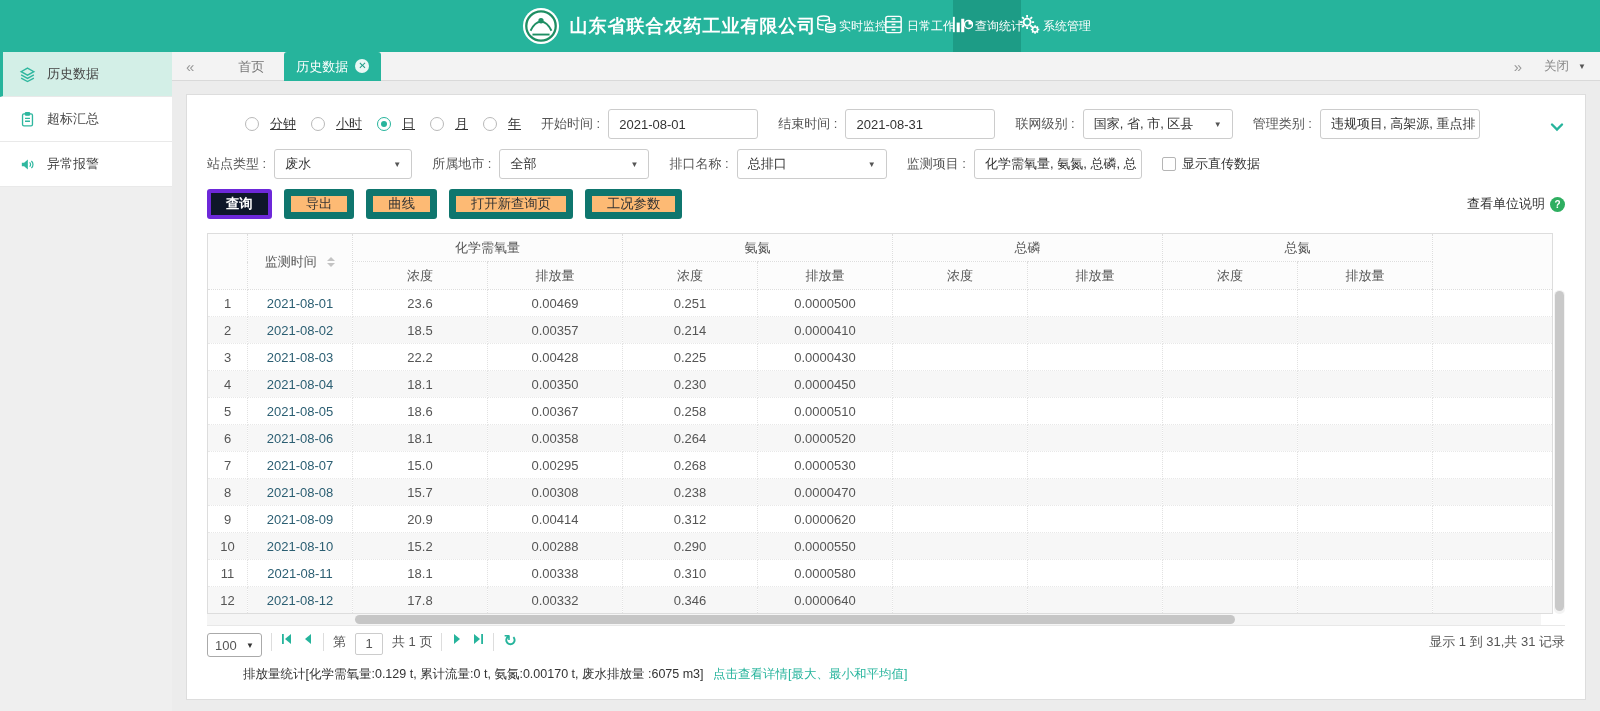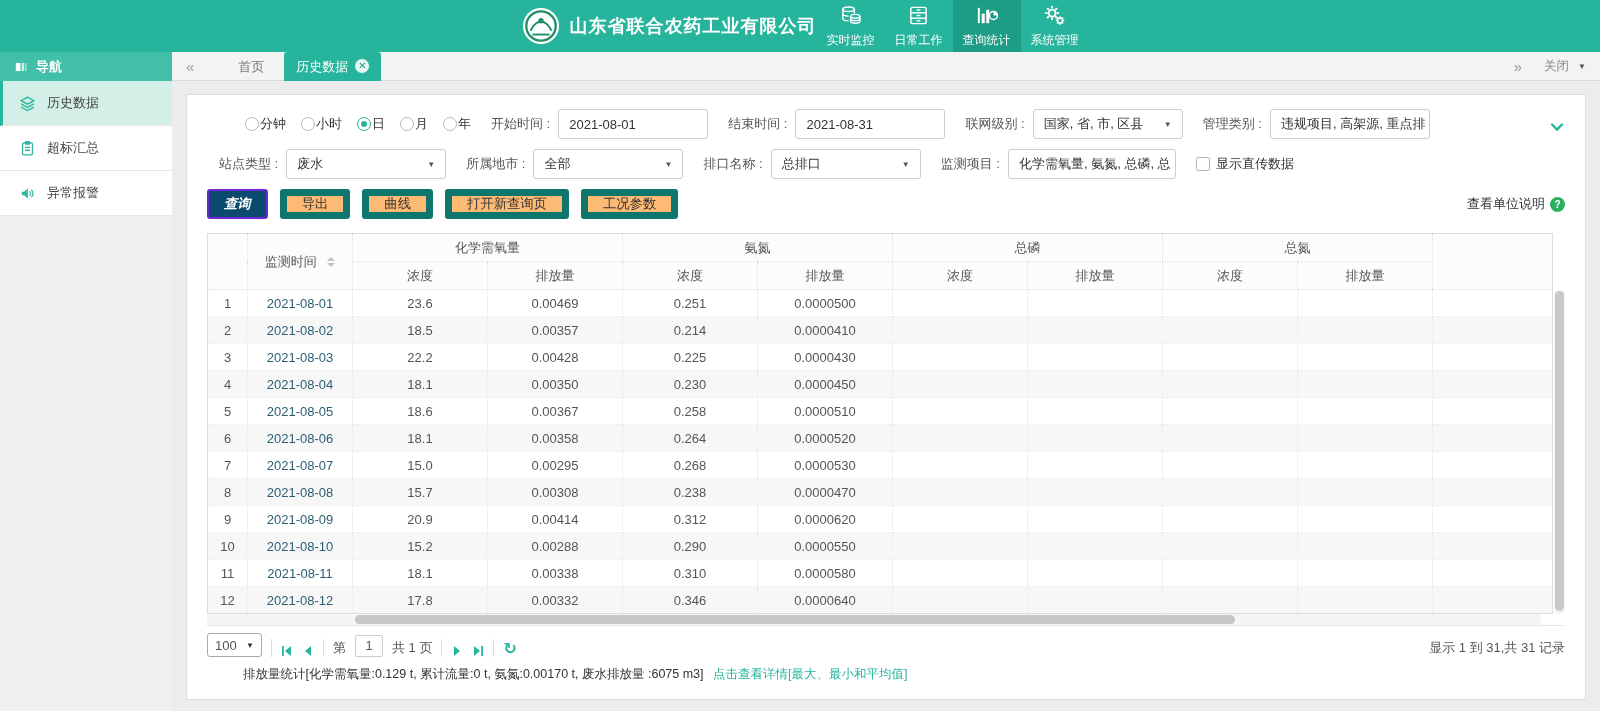--- a/index.html
+++ b/index.html
@@ -5,21 +5,21 @@
   * { box-sizing: border-box; margin: 0; padding: 0; }
   html,body { width:1600px; height:711px; overflow:hidden; }
   body { font-family:"Liberation Sans","DejaVu Sans",sans-serif; font-size:13px; color:#333; background:#ececec; }
 
   
   .topbar { height:52px; background:#26b49c; display:flex; align-items:center; justify-content:center; }
   .brand { display:flex; align-items:center; gap:10px; padding-left:10px; }
   .logo { width:38px; height:38px; flex:0 0 auto; }
   .company { color:#fff; font-size:18px; font-weight:bold; letter-spacing:1px; }
   .topnav { display:flex; height:52px; }
-  .topnav-item { width:68px; display:flex; flex-direction:column; align-items:center; justify-content:center; gap:2px; color:#fff; cursor:pointer; }
+  .topnav-item { width:68px; display:flex; flex-direction:row; align-items:center; justify-content:center; gap:2px; color:#fff; cursor:pointer; }
   .topnav-item.active { background:#1d9c86; }
   .topnav-item .nav-label { font-size:12px; white-space:nowrap; }
   .topnav-item svg { width:23px; height:23px; }
 
   
   .main { display:flex; height:659px; }
   .sidebar { width:172px; background:#efefef; flex:0 0 auto; }
   .side-head { height:29px; background:#41bfa9; color:#fff; font-weight:bold; display:flex; align-items:center; gap:8px; padding-left:14px; }
   .side-head svg { width:14px; height:14px; }
   .side-item { height:45px; display:flex; align-items:center; gap:11px; padding-left:19px; background:#fff; border-bottom:1px solid #e9e9e9; color:#444; cursor:pointer; }
@@ -38,38 +38,38 @@
   .close-menu { display:flex; align-items:center; gap:3px; cursor:pointer; font-size:12.5px; }
   .close-menu .caret { font-size:8px; }
 
   
   .workarea { flex:1; padding:13px 14px 0 14px; }
   .card { background:#fff; border:1px solid #ddd; height:606px; padding:14px 20px 0 20px; position:relative; }
 
   
   .filter-row { display:flex; align-items:center; margin-bottom:10px; }
   .radio-group { display:flex; align-items:center; gap:15px; margin-left:38px; }
-  .radio { display:flex; align-items:center; gap:1px; cursor:pointer; }
+  .radio { display:flex; align-items:center; gap:11px; cursor:pointer;text-decoration:underline; }
   .radio-circle { width:14px; height:14px; border-radius:50%; border:1px solid #b9b9b9; background:#fff; position:relative; flex:0 0 auto; }
   .radio.checked .radio-circle { border-color:#26b49c; }
   .radio.checked .radio-circle::after { content:""; position:absolute; inset:3px; background:#26b49c; border-radius:50%; }
   .f-label { color:#555; margin:0 8px 0 20px; white-space:nowrap; }
-  .f-label.first { margin-left:12px; }
+  .f-label.first { margin-left:0; }
   .f-input { height:30px; border:1px solid #ccc; border-radius:3px; padding:0 10px; display:flex; align-items:center; background:#fff; cursor:text; white-space:nowrap; overflow:hidden; }
   .f-select { justify-content:space-between; cursor:pointer; }
   .caret { color:#555; font-size:8px; margin-left:6px; flex:0 0 auto; }
-  .w150{width:150px} .w160{width:160px} .w168{width:168px} .w170{width:160px}
+  .w150{width:150px} .w160{width:160px} .w168{width:168px} .w170{width:138px}
   .checkbox-wrap { display:flex; align-items:center; gap:6px; margin-left:20px; cursor:pointer; }
   .checkbox { width:14px; height:14px; border:1px solid #b5b5b5; border-radius:2px; background:#fff; flex:0 0 auto; }
   .collapse-chevron { position:absolute; right:20px; top:24px; cursor:pointer; }
 
   
   .btn-row { display:flex; align-items:center; gap:12px; margin:2px 0 14px 0; }
   .btn { height:30px; padding:0 15px; background:#fdba74; border:7px solid #0f766e; border-radius:3px; display:flex; align-items:center; color:#333; cursor:pointer; white-space:nowrap; }
-  .btn.primary { background:#0c4a6e; color:#fff; border:2px solid #6d28d9; font-weight:bold;font-style:italic; }
+  .btn.primary { background:#0f172a; color:#fff; border:4px solid #6d28d9; font-weight:bold; }
   .unit-help { margin-left:auto; display:flex; align-items:center; gap:5px; }
   .help-badge { width:15px; height:15px; border-radius:50%; background:#2eae60; color:#fff; font-size:10px; line-height:15px; text-align:center; font-weight:bold; cursor:pointer; }
 
   
   .table-zone { position:relative; padding-right:12px; }
   table.data-table { width:100%; border-collapse:collapse; table-layout:fixed; border:1px solid #ddd; }
   .data-table th { font-weight:normal; color:#555; height:28px; background:#fcfcfc;
     border-right:1px dotted #ddd; border-bottom:1px dotted #ddd; text-align:center; overflow:hidden; white-space:nowrap; }
   .data-table td { height:27px; text-align:center; color:#555; border-right:1px dotted #e2e2e2; border-bottom:1px dotted #e8e8e8; overflow:hidden; white-space:nowrap; }
   .data-table tr.alt td { background:#f7f7f7; }
@@ -78,21 +78,21 @@
   .sort i { display:block; width:0; height:0; border-left:4px solid transparent; border-right:4px solid transparent; }
   .sort i.up { border-bottom:4px solid #c3c3c3; }
   .sort i.dn { border-top:4px solid #c3c3c3; }
 
   .vscroll { position:absolute; right:0; top:57px; width:11px; height:324px; background:#f3f3f3; border-radius:5px; cursor:pointer; }
   .vscroll .thumb { margin:1px; height:320px; background:#c9c9c9; border-radius:5px; }
   .hscroll { height:11px; background:#f5f5f5; position:relative; margin-right:12px; cursor:pointer; }
   .hscroll .thumb { position:absolute; left:148px; width:66%; top:1px; bottom:1px; background:#c6c6c6; border-radius:5px; }
 
   
-  .pagerbar { display:flex; align-items:flex-end; border-top:1px solid #e8e8e8; padding:7px 0 6px 0; gap:9px; color:#555; }
+  .pagerbar { display:flex; align-items:flex-start; border-top:1px solid #e8e8e8; padding:7px 0 6px 0; gap:9px; color:#555; }
   .page-size { width:55px; height:24px; border:1px solid #aaa; border-radius:3px; display:flex; align-items:center; justify-content:space-between; padding:0 7px; cursor:pointer; background:#fff; }
   .page-size .caret { color:#333; }
   .pg-sep { width:1px; height:18px; background:#ddd; }
   .pg-btn { display:inline-flex; align-items:center; cursor:pointer; }
   .pg-label { white-space:nowrap; }
   .page-input { width:28px; height:22px; border:1px solid #ccc; border-radius:2px; text-align:center; line-height:20px; background:#fff; cursor:text; }
   .refresh { color:#26b49c; font-size:16px; font-weight:bold; cursor:pointer; line-height:1; }
   .pager-summary { margin-left:auto; color:#555; }
 
   
@@ -169,28 +169,20 @@
         </svg>
       </span>
       <span class="nav-label">系统管理</span>
     </div>
   </nav>
 </header>
 
 <div class="main">
 
   <aside class="sidebar">
-    <div class="side-head">
-      <svg viewBox="0 0 24 24" fill="#fff">
-        <rect x="3" y="5" width="8" height="14"></rect>
-        <rect x="13" y="5" width="4.5" height="14" opacity=".75"></rect>
-        <rect x="19" y="5" width="2.5" height="14" opacity=".55"></rect>
-      </svg>
-      <span>导航</span>
-    </div>
     <div class="side-item active">
       <svg viewBox="0 0 24 24" fill="none" stroke="currentColor" stroke-width="1.9">
         <path d="M12 3 21 8l-9 5-9-5z"></path>
         <path d="M3 12.5 12 17.5l9-5"></path>
         <path d="M3 17 12 22l9-5"></path>
       </svg>
       <span>历史数据</span>
     </div>
     <div class="side-item">
       <svg viewBox="0 0 24 24" fill="none" stroke="currentColor" stroke-width="1.9">

